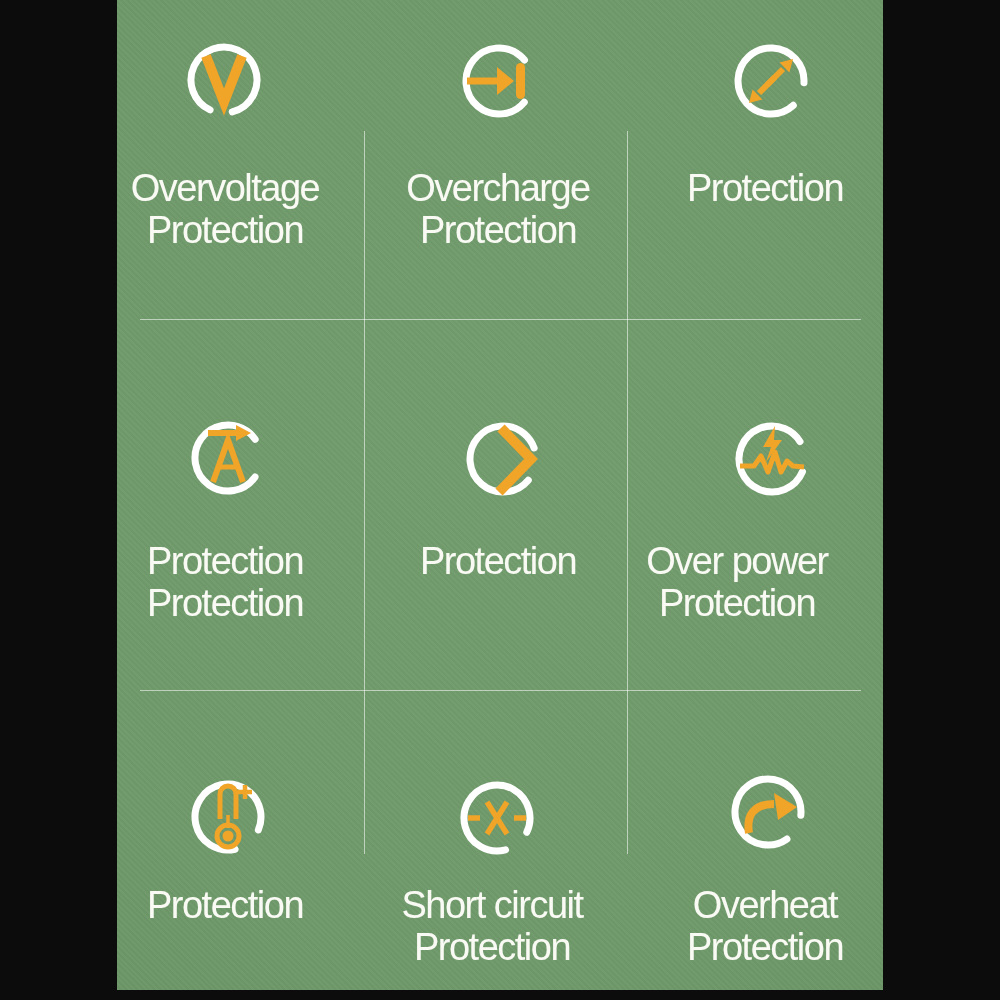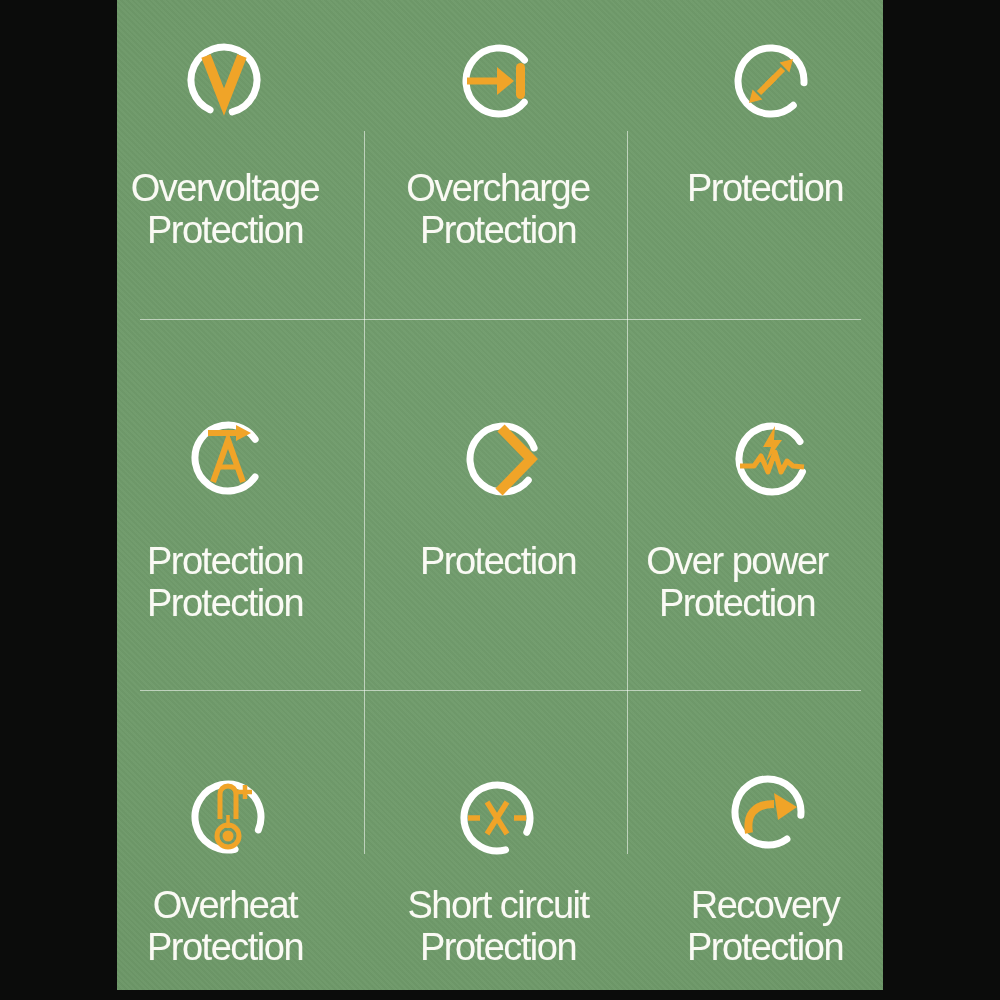--- a/index.html
+++ b/index.html
@@ -96,36 +96,35 @@
     </div>
     <svg viewBox="0 0 88 88" class="cell-icon" style="left:67px;top:773px;">
       <circle cx="44" cy="44" r="33" fill="none" stroke="#ffffff" stroke-width="7" stroke-linecap="round" stroke-dasharray="175.7 31.7" transform="rotate(77.5 44 44)"></circle>
       <path d="M36 46 L36 21 A8 8 0 0 1 52 21 L52 46" fill="none" stroke="#f0a428" stroke-width="5"></path>
       <circle cx="44" cy="63" r="11" fill="none" stroke="#f0a428" stroke-width="5"></circle>
       <circle cx="44" cy="63" r="5.5" fill="#f0a428"></circle>
       <path d="M44 42 V55" stroke="#f0a428" stroke-width="3.5"></path>
       <path d="M61 12 V26 M54 19 H68" stroke="#f0a428" stroke-width="4.5"></path>
     </svg>
     <div class="cell-label" style="left: -32px; top: 884px;">
-      <div>Overheat</div>
       <div>Protection</div>
     </div>
     <svg viewBox="0 0 88 88" class="cell-icon" style="left:336px;top:774px;">
       <circle cx="44" cy="44" r="33" fill="none" stroke="#ffffff" stroke-width="7" stroke-linecap="round" stroke-dasharray="178.6 28.8" transform="rotate(75 44 44)"></circle>
       <path d="M34 28 L54 60 M54 28 L34 60" stroke="#f0a428" stroke-width="5.5"></path>
       <path d="M15 44 H27 M61 44 H73" stroke="#f0a428" stroke-width="5.5"></path>
     </svg>
-    <div class="cell-label" style="left: 241px; top: 884px;">
+    <div class="cell-label" style="left: 235px; top: 884px;">
       <div>Short circuit</div>
       <div>Protection</div>
     </div>
     <svg viewBox="0 0 88 88" class="cell-icon" style="left:607px;top:768px;">
       <circle cx="44" cy="44" r="33" fill="none" stroke="#ffffff" stroke-width="7" stroke-linecap="round" stroke-dasharray="178.6 28.8" transform="rotate(55 44 44)"></circle>
       <path d="M25 65 C22 47 30 36 50 36" fill="none" stroke="#f0a428" stroke-width="8"></path>
       <polygon points="50,25 54,52 73,39" fill="#f0a428"></polygon>
     </svg>
     <div class="cell-label" style="left: 508px; top: 884px;">
-      <div>Recovery</div>
+      <div>Overheat</div>
       <div>Protection</div>
     </div>
   </div>
 
 <div class="bottom-bar"></div>
 
 </body></html>

